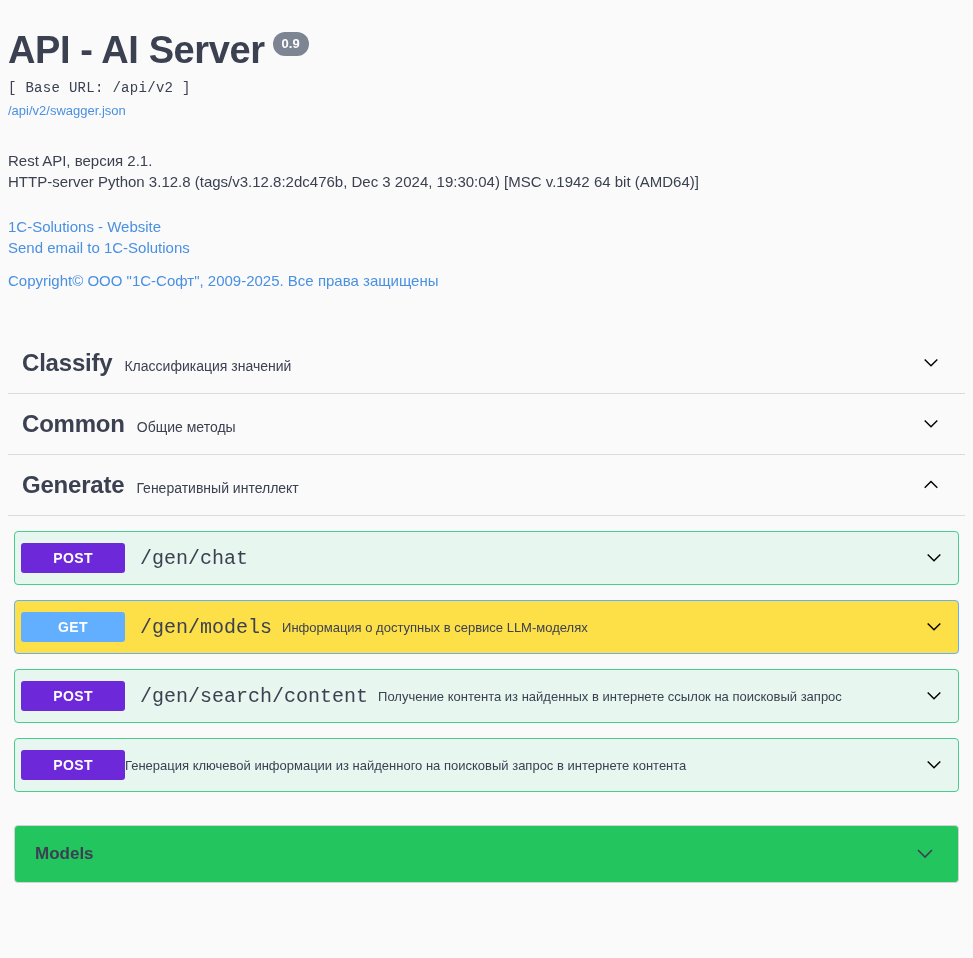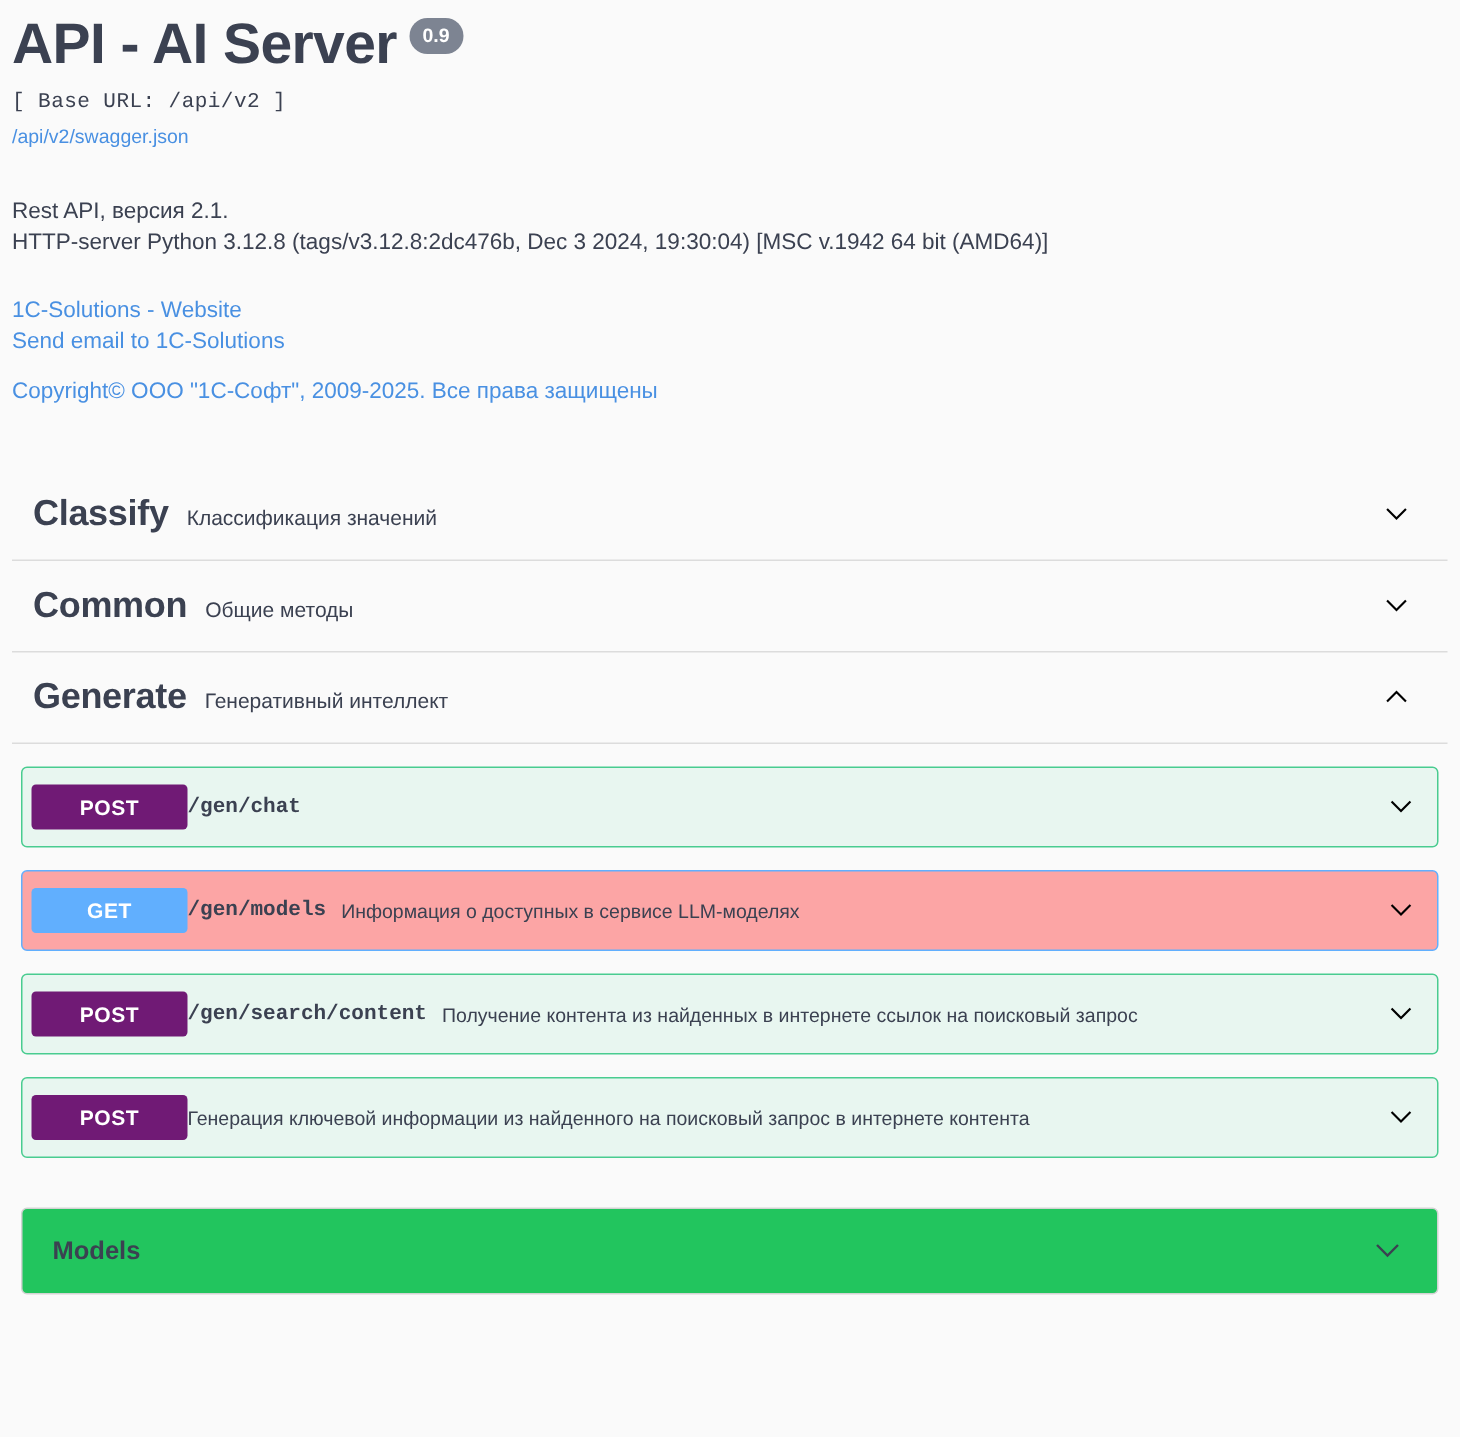--- a/index.html
+++ b/index.html
@@ -18,20 +18,21 @@
 
   .wrap {
     width: 973px;
     box-sizing: border-box;
     padding: 0 8px;
   }
 
   
   .info {
     padding: 6px 0 0 0;
+    margin-top: 20px;
   }
   .title-row {
     display: flex;
     align-items: flex-start;
     margin: 0;
   }
   .title-main {
     font-size: 38px;
     font-weight: bold;
     line-height: 48px;
@@ -153,47 +154,47 @@
     position: relative;
     padding-right: 42px;
   }
   .ops { padding-top: 15px; }
 
   .op.post {
     background: #e8f6f0;
     border-color: #49cc90;
   }
   .op.get {
-    background: #fca5a5;
+    background: #fde047;
     border-color: #61affe;
     justify-content: flex-end;
   }
 
   .method {
     width: 104px;
     min-width: 104px;
     text-align: center;
     color: #ffffff;
     font-size: 14px;
     font-weight: bold;
     font-family: "Liberation Sans", sans-serif;
     border-radius: 3px;
     padding: 7px 0;
     margin: 6px 0 6px 6px;
     letter-spacing: 0.4px;
   }
-  .method.post { background: #701a75; }
+  .method.post { background: #6d28d9; }
   .method.get  { background: #61affe; }
 
   .op-path {
     font-family: "Liberation Mono", monospace;
-    font-size: 14px;
-    font-weight: bold;
-    color: #3b4151;
-    padding: 0 10px 0 0;
+    font-size: 20px;
+    font-weight: normal;
+    color: #3b4151;
+    padding: 0 10px 0 15px;
     white-space: nowrap;
   }
   .op-summary {
     font-size: 13px;
     color: #3b4151;
     line-height: 17px;
     flex: 1;
     padding-right: 4px;
     font-family: "Liberation Sans", sans-serif;
   }

